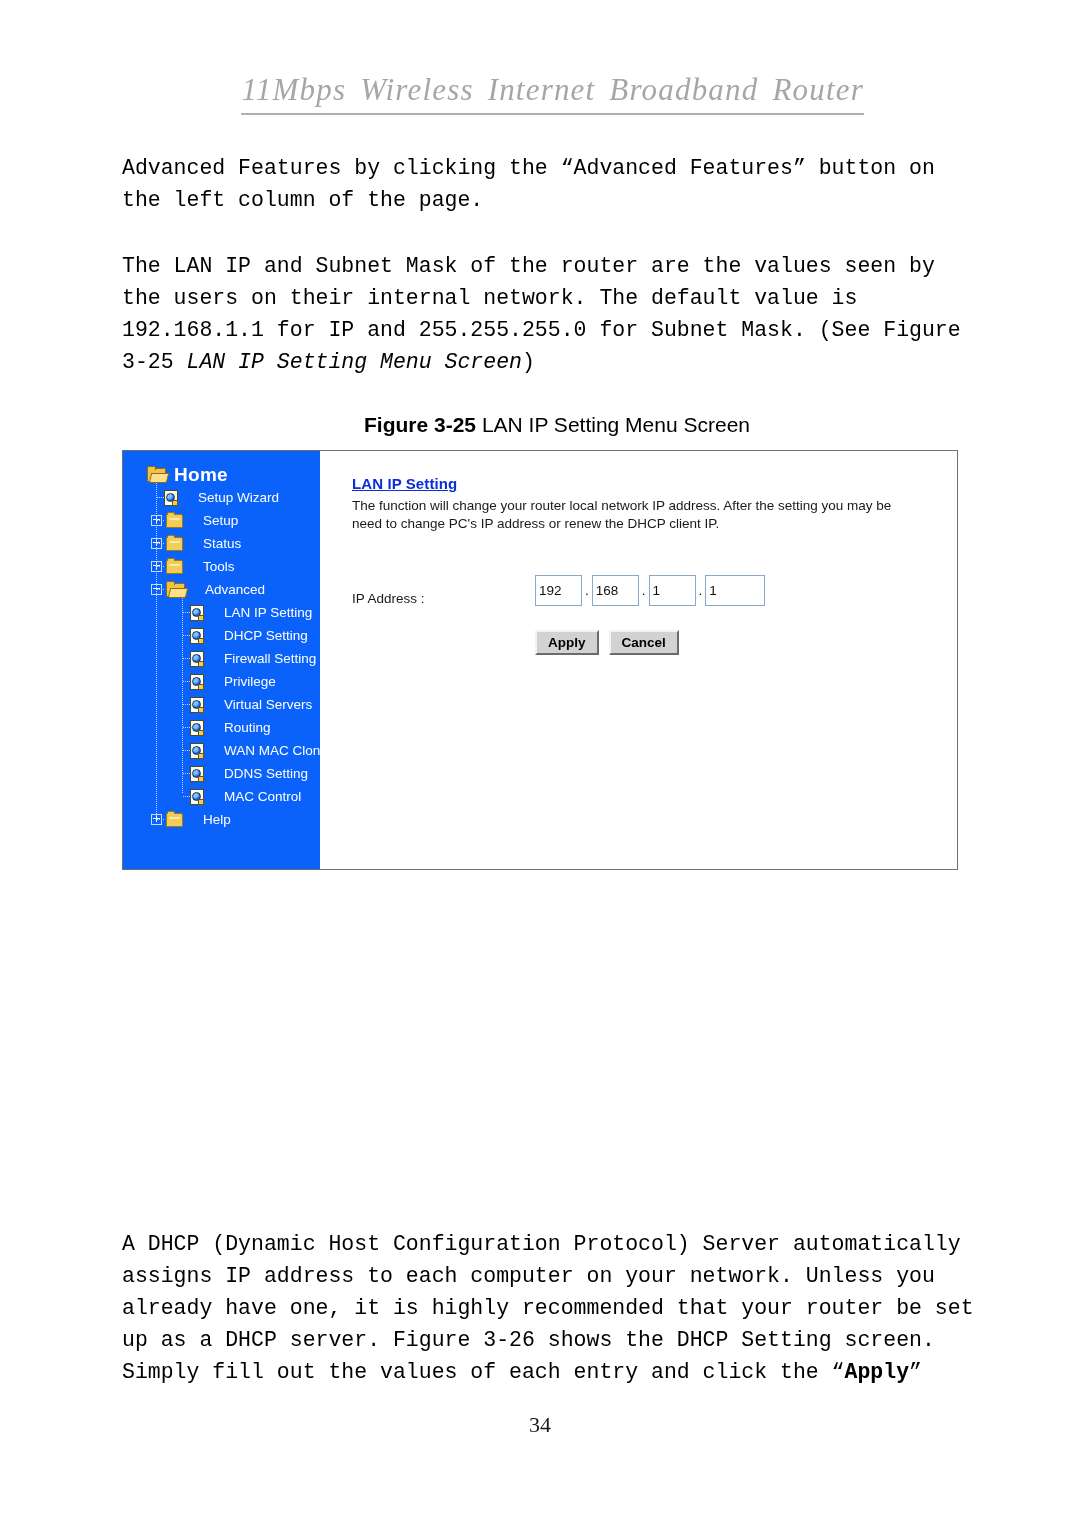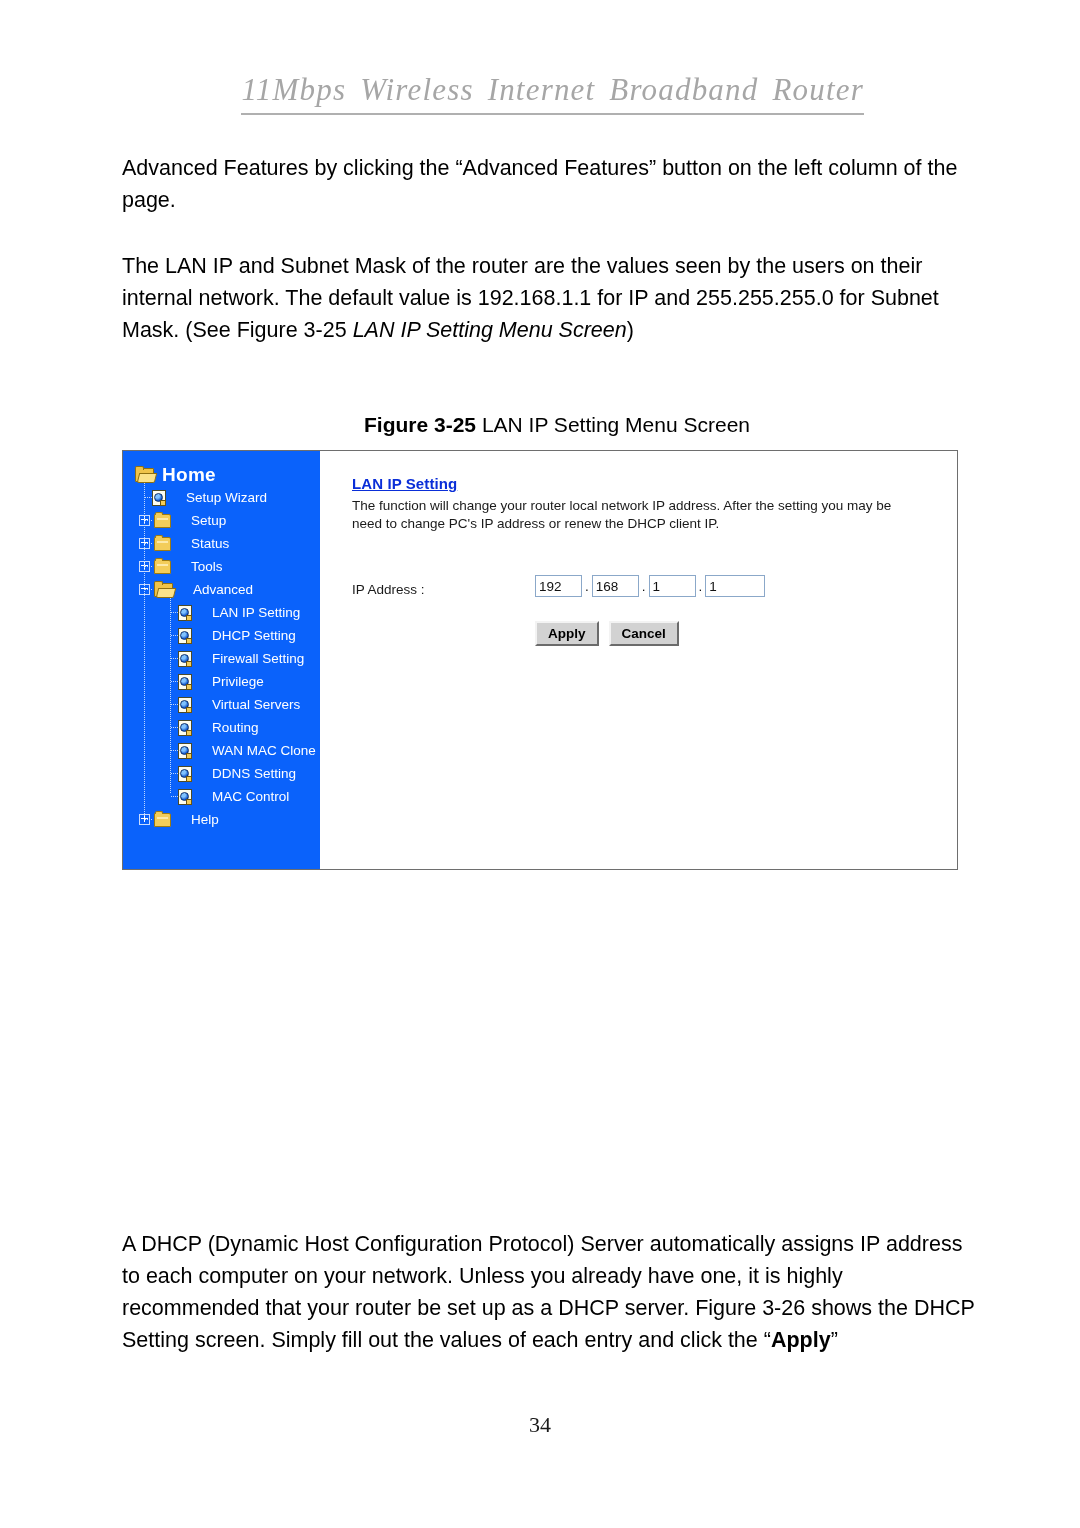--- a/index.html
+++ b/index.html
@@ -36,20 +36,21 @@
     border-bottom: 2px solid #b0b0b0;
     padding-bottom: 5px;
     white-space: nowrap;
   }
 
   
   .body-block {
     position: absolute;
     left: 122px;
     width: 840px;
+    font-family: Liberation Mono, monospace;
   }
   .body-text {
     font-size: 21.5px;
     line-height: 32px;
     color: #000000;
     text-align: left;
   }
   .h3 {
     font-size: 25px;
     font-weight: bold;
@@ -86,21 +87,21 @@
     box-sizing: border-box;
     overflow: hidden;
   }
   .ui-sidebar {
     position: absolute;
     left: 0;
     top: 0;
     width: 197px;
     height: 100%;
     background: #0a62fb;
-    padding: 12px 0 0 0;
+    padding: 12px 0 0 12px;
     box-sizing: border-box;
   }
   .ui-main {
     position: absolute;
     left: 197px;
     top: 0;
     right: 0;
     bottom: 0;
     background: #ffffff;
     padding: 24px 0 0 32px;
@@ -285,21 +286,21 @@
     display: flex;
     align-items: flex-end;
     margin-bottom: 12px;
     font-size: 13.5px;
     color: #1a1a1a;
   }
   .form-label { width: 183px; flex: 0 0 auto; }
   .ipgroup { display: flex; align-items: center; }
   .ip-in {
     width: 47px;
-    height: 22px;
+    height: 31px;
     border: 1px solid #8ba8c9;
     background: #ffffff;
     font-family: "Liberation Sans", sans-serif;
     font-size: 13.5px;
     color: #111;
     padding: 0 3px;
     box-sizing: border-box;
     outline: none;
   }
   .ip-in.last { width: 60px; }

